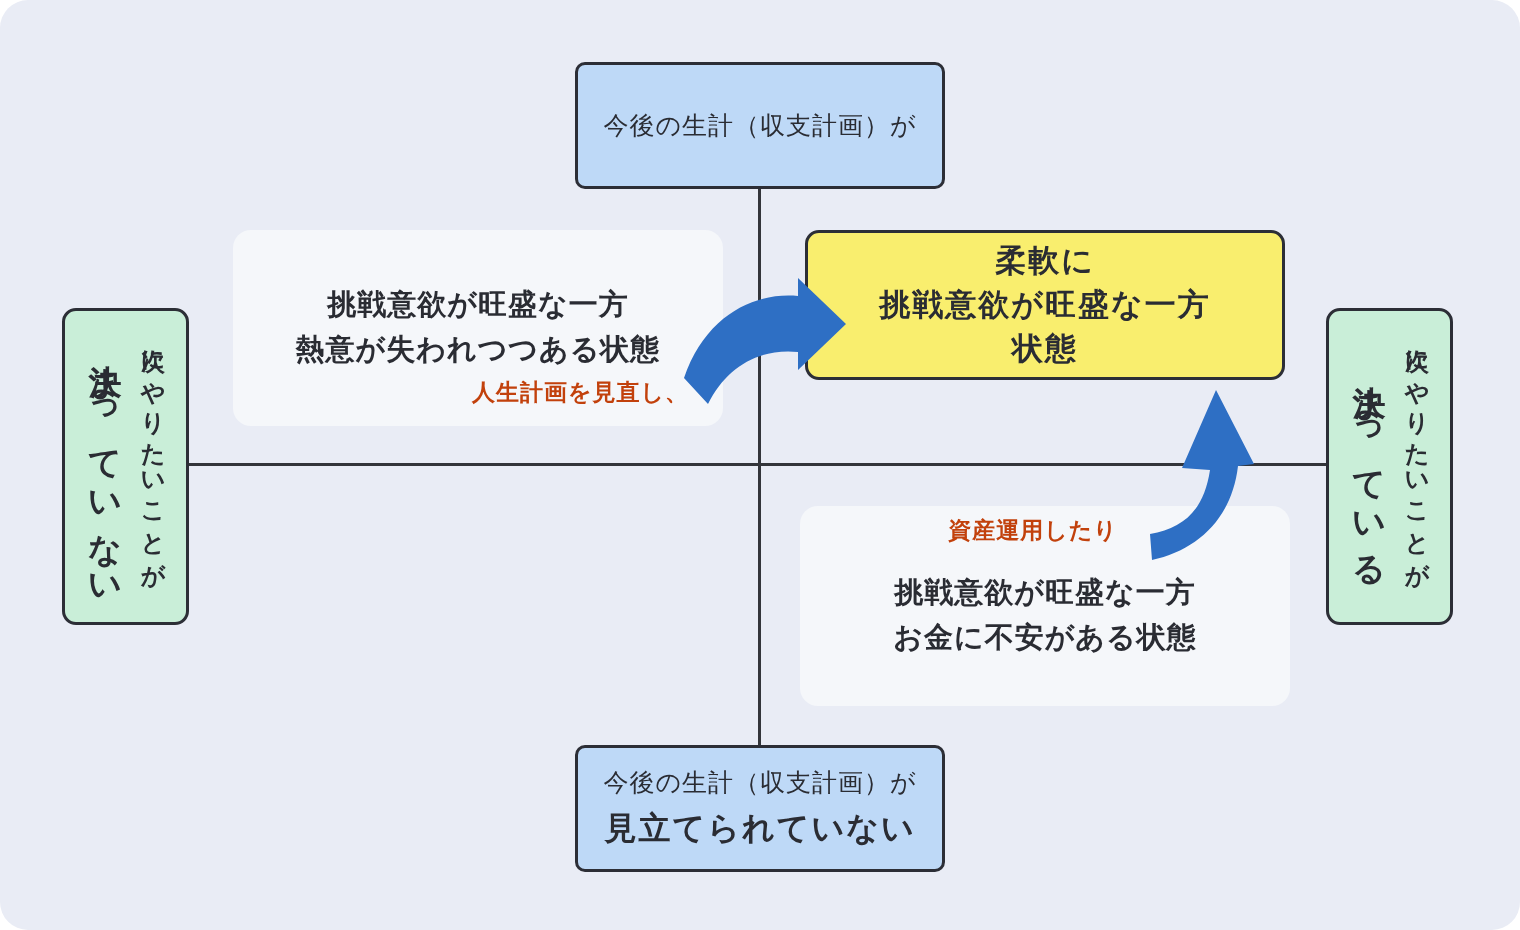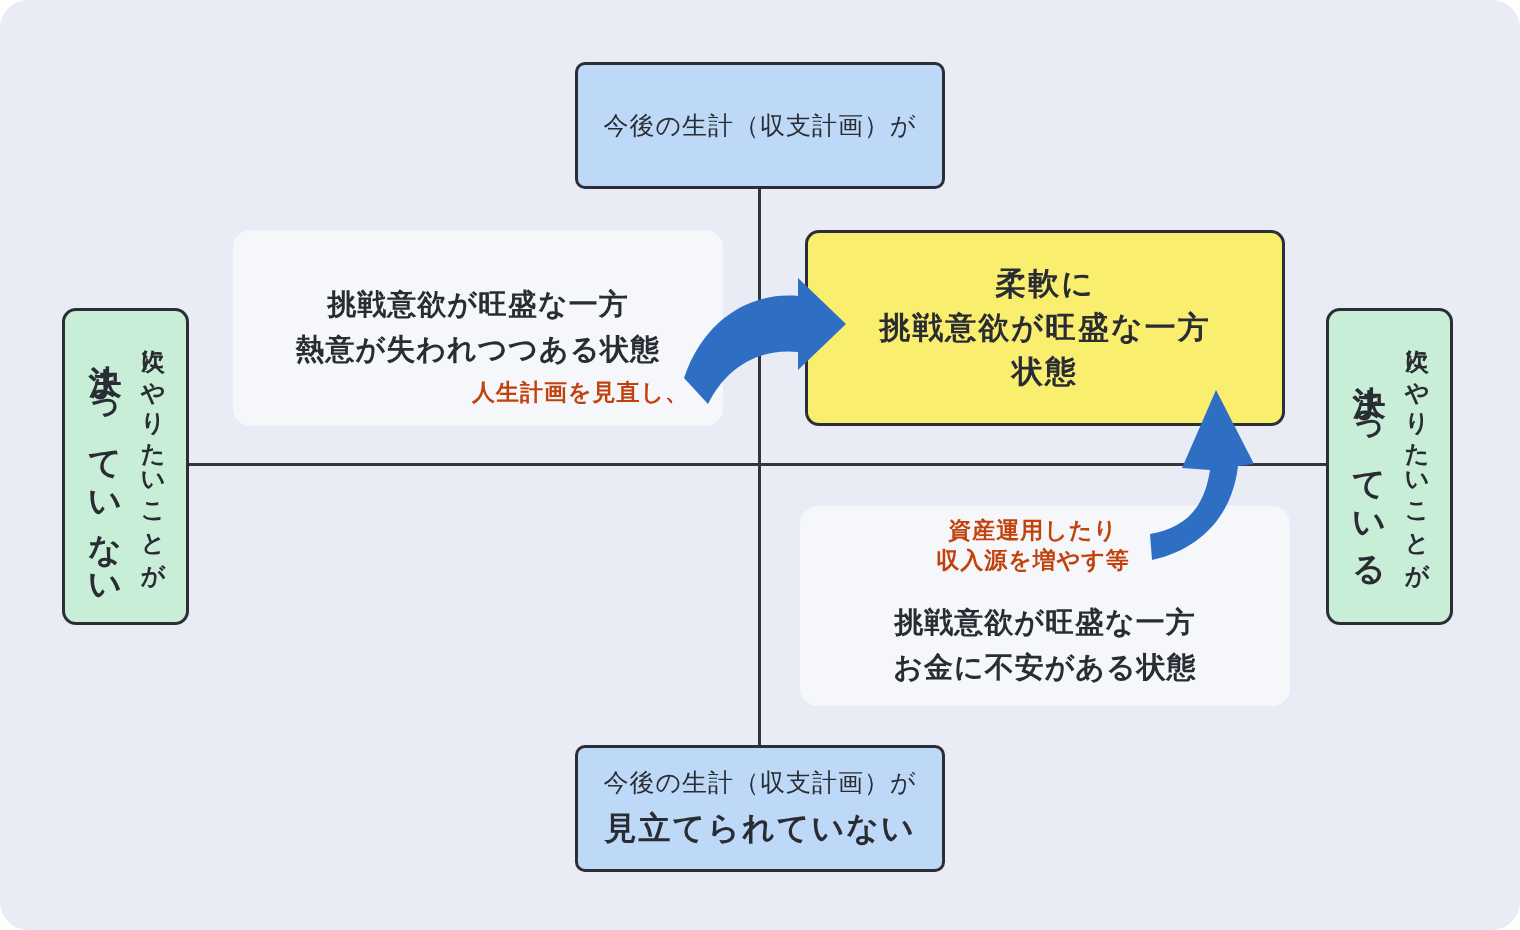--- a/index.html
+++ b/index.html
@@ -33,21 +33,21 @@
   .soft-box{
     background:#f5f7fa;border-radius:18px;z-index:2;text-align:center;
   }
   .soft-box .main{font-size:29px;font-weight:800;line-height:1.55;letter-spacing:1px;}
   .note{color:#c2410c;font-size:23px;font-weight:800;line-height:1.3;letter-spacing:1px;text-align:center;}
   .tl-box{left:233px;top:230px;width:490px;height:196px;padding-top:52px;box-sizing:border-box;}
   .tl-note{position:absolute;right:34px;top:148px;}
   .br-box{left:800px;top:506px;width:490px;height:200px;padding-top:10px;box-sizing:border-box;}
   .br-note{transform:translateX(-12px);margin-bottom:24px;}
   .yellow-box{
-    left:805px;top:230px;width:480px;height:196px;
+    left:805px;top:230px;width:480px;height:150px;
     background:#f9ee6e;border:3px solid #2c2e36;border-radius:14px;z-index:3;
     display:flex;flex-direction:column;align-items:center;justify-content:center;
     font-size:31px;font-weight:800;line-height:1.42;letter-spacing:2px;text-align:center;
   }
   
   .arrows{position:absolute;inset:0;z-index:4;pointer-events:none;}
 </style>
 </head>
 <body>
 
@@ -85,21 +85,20 @@
 
   <div class="box yellow-box">
     <div>柔軟に</div>
     <div>挑戦意欲が旺盛な一方</div>
     <div>状態</div>
   </div>
 
   <div class="box soft-box br-box">
     <div class="note br-note">
       <div>資産運用したり</div>
-      <div>収入源を増やす等</div>
     </div>
     <div class="main">挑戦意欲が旺盛な一方</div>
     <div class="main">お金に不安がある状態</div>
   </div>
 
   <svg class="arrows" viewBox="0 0 1520 930" width="1520" height="930">
     <path d="M 684 378
              C 706 314, 756 292, 798 296
              L 798 278
              L 846 324

